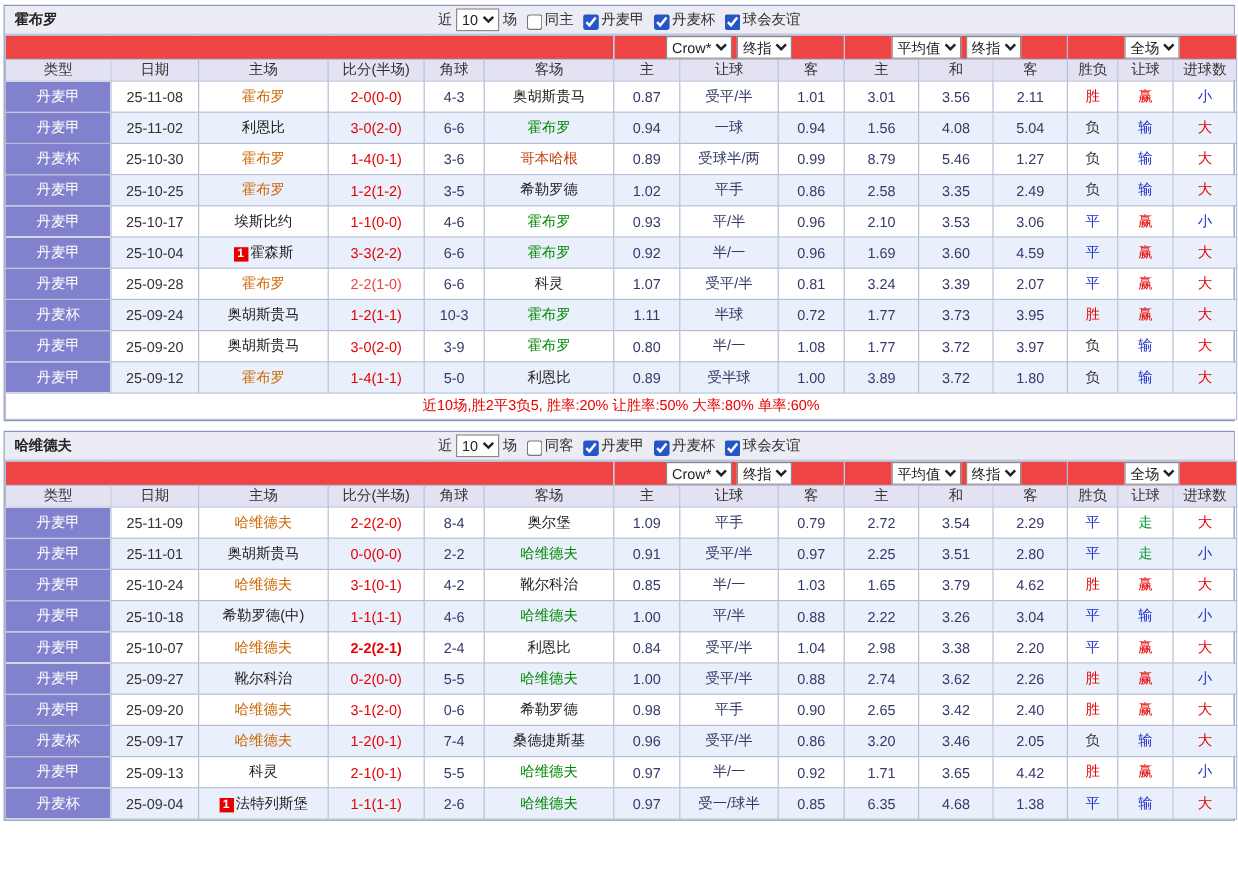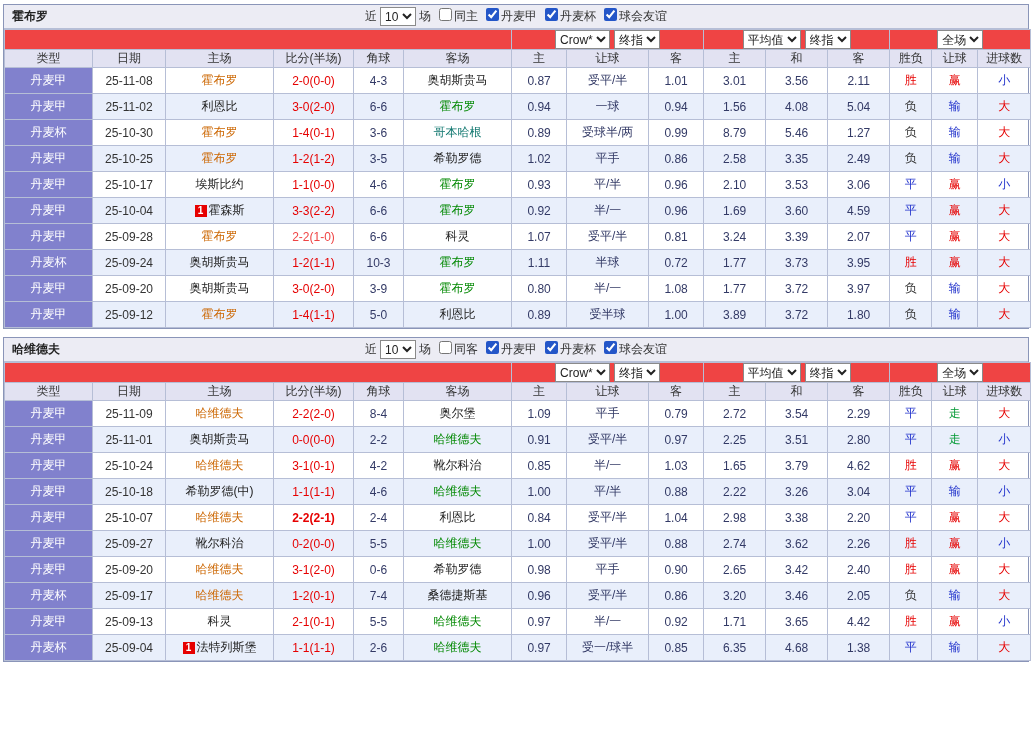--- a/index.html
+++ b/index.html
@@ -8,21 +8,21 @@
 .topbar{height:26px;background:#1c1c9c;color:#fff;display:flex;align-items:center;justify-content:center;gap:14px;margin-bottom:3px;border:1px solid #14147a}
 .topbar-title{font-weight:bold;font-size:14px;letter-spacing:1px}
 .radio-wrap{display:inline-flex;align-items:center;gap:4px;cursor:pointer;font-size:12px}
 .radio{width:12px;height:12px;border-radius:50%;background:#d6d6e8;border:1px solid #9a9ab8;display:inline-block;position:relative}
 .radio.sel{background:#fff}
 .radio.sel::after{content:"";position:absolute;left:2px;top:2px;width:6px;height:6px;border-radius:50%;background:#2456c8}
 .section{border:1px solid #8a95b8;margin-bottom:8px}
 .team-header{height:24px;background:#ececf4;display:flex;align-items:center;justify-content:center;position:relative;border-bottom:1px solid #b6bed6}
 .team-name{position:absolute;left:8px;font-weight:bold;color:#222}
 .filter-controls{display:flex;align-items:center;gap:3px}
-.cb-wrap{display:inline-flex;align-items:flex-start;cursor:pointer}
+.cb-wrap{display:inline-flex;align-items:flex-end;cursor:pointer}
 input[type=checkbox]{width:13px;height:13px;accent-color:#2456c8;margin:0 2px 0 5px}
 select{font-size:12px;height:19px;border:1px solid #8a8a8a;background:#fff;font-family:inherit;color:#222}
 table{border-collapse:collapse;table-layout:fixed;width:100%}
 td,th{border:1px solid #b6bed6;text-align:center;height:26px;font-weight:normal;white-space:nowrap;overflow:hidden}
 tr.drop td{height:20px;background:#ef4444}
 tr.drop td select{margin:0 2px}
 tr.labels th{height:18px;background:#e2e2f2;color:#333}
 td.type{background:#8181cd;color:#fff}
 tr.alt td{background:#e9effb}
 tr.alt td.type{background:#8181cd}
@@ -139,21 +139,21 @@
               <td style="color: rgb(51, 51, 51);">负</td>
               <td style="color: rgb(34, 51, 204);">输</td>
               <td style="color: rgb(230, 0, 0);">大</td>
             </tr>
             <tr>
               <td class="type">丹麦杯</td>
               <td class="date">25-10-30</td>
               <td><span class="teamlink" style="color: rgb(204, 102, 0);">霍布罗</span></td>
               <td style="color: rgb(230, 0, 0);">1-4(0-1)</td>
               <td class="corner">3-6</td>
-              <td><span class="teamlink" style="color: #0f766e;">哥本哈根</span></td>
+              <td><span class="teamlink" style="color: #c2410c;">哥本哈根</span></td>
               <td class="odds">0.89</td>
               <td class="odds">受球半/两</td>
               <td class="odds">0.99</td>
               <td class="odds">8.79</td>
               <td class="odds">5.46</td>
               <td class="odds">1.27</td>
               <td style="color: rgb(51, 51, 51);">负</td>
               <td style="color: rgb(34, 51, 204);">输</td>
               <td style="color: rgb(230, 0, 0);">大</td>
             </tr>
@@ -268,20 +268,23 @@
               <td><span class="teamlink" style="color: rgb(34, 34, 34);">利恩比</span></td>
               <td class="odds">0.89</td>
               <td class="odds">受半球</td>
               <td class="odds">1.00</td>
               <td class="odds">3.89</td>
               <td class="odds">3.72</td>
               <td class="odds">1.80</td>
               <td style="color: rgb(51, 51, 51);">负</td>
               <td style="color: rgb(34, 51, 204);">输</td>
               <td style="color: rgb(230, 0, 0);">大</td>
+            </tr>
+            <tr class="summary">
+              <td colspan="15" style="color: rgb(230, 0, 0);">近10场,胜2平3负5, 胜率:20% 让胜率:50% 大率:80% 单率:60%</td>
             </tr>
           </tbody>
         </table>
       </div>
       <div class="section">
         <div class="team-header">
           <span class="team-name">哈维德夫</span>
           <span class="filter-controls">
             <span>近</span>
             <select><option>10</option></select>

